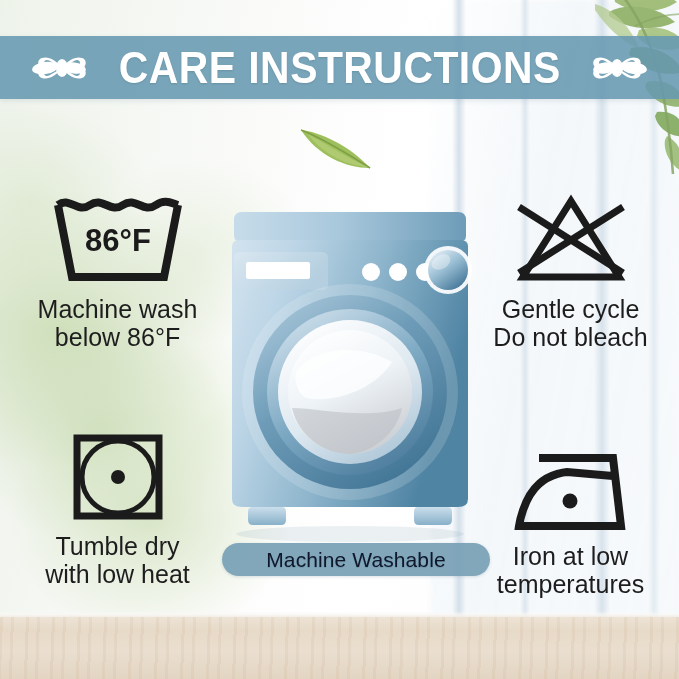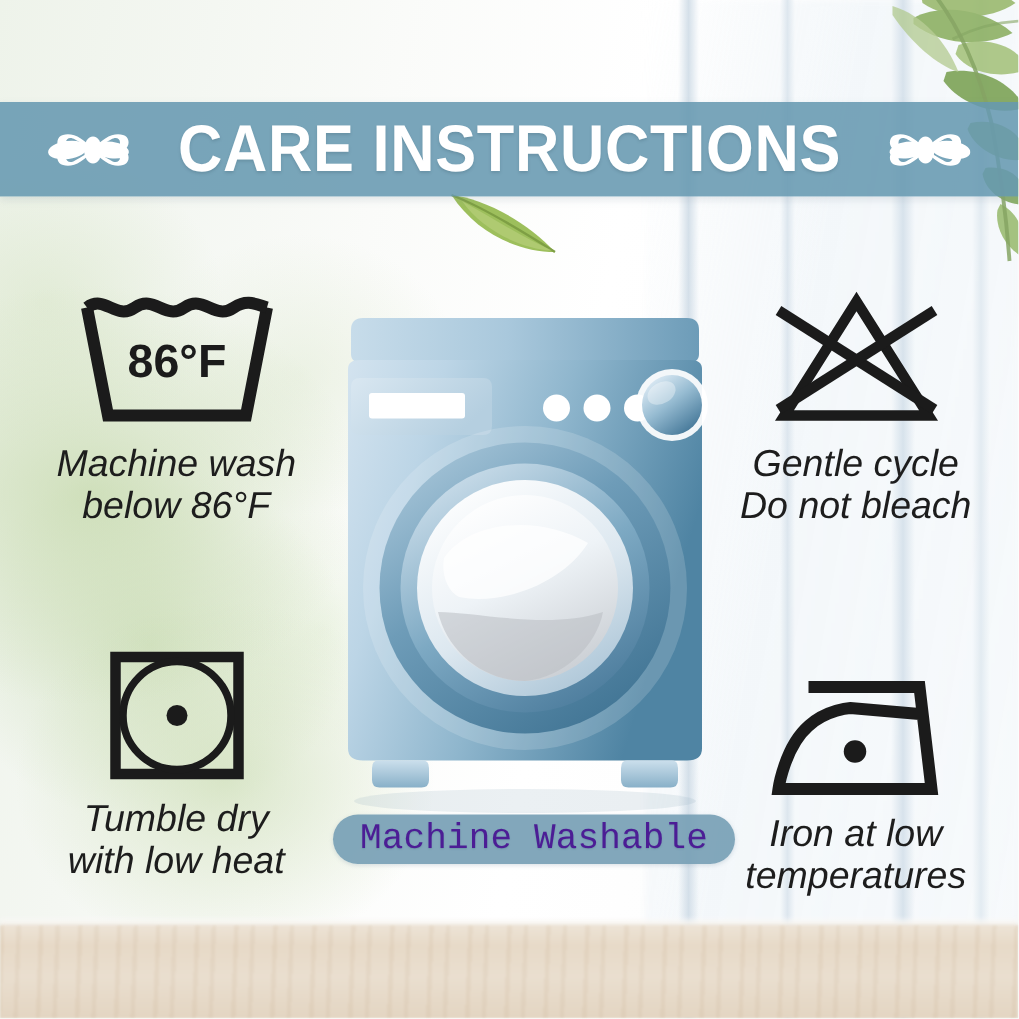--- a/index.html
+++ b/index.html
@@ -58,21 +58,20 @@
   
   .leaf-sprig{position:absolute;right:-6px;top:-14px;width:150px;height:200px;}
   .float-leaf{position:absolute;left:298px;top:122px;width:76px;height:50px;}
 
   
   .banner{
     position:absolute;left:0;top:36px;width:679px;height:63px;
     background:rgba(103,152,176,.88);
     display:flex;align-items:center;justify-content:center;
     box-shadow:0 2px 5px rgba(120,140,155,.18);
-    margin-top:32px;
   }
   .banner-title{
     color:#ffffff;
     font-size:44px;
     font-weight:bold;
     letter-spacing:.5px;
     line-height:1;
     transform:scaleX(.93);
     white-space:nowrap;
     text-shadow:0 1px 2px rgba(60,90,108,.25);
@@ -82,44 +81,42 @@
 
   
   .care-item{position:absolute;text-align:center;}
   .care-icon{display:block;margin:0 auto;}
   .care-label{
     font-size:25px;
     line-height:1.12;
     color:#1d1d1d;
     margin-top:8px;
     white-space:pre-line;
-    font-style:italic;
   }
 
   #item-wash   {left:10px; top:193px; width:215px;}
   #item-bleach {left:468px;top:193px; width:205px;}
   #item-dry    {left:10px; top:430px; width:215px;}
   #item-iron   {left:468px;top:446px; width:205px;text-align:center;}
 
   
   .machine{position:absolute;left:226px;top:212px;width:248px;height:330px;}
 
   
   .badge{
     position:absolute;left:222px;top:543px;width:268px;height:33px;
     background:rgba(119,160,181,.92);
     border-radius:17px;
     display:flex;align-items:center;justify-content:center;
     box-shadow:0 1px 3px rgba(110,140,158,.25);
   }
   .badge-text{
-    color:#4c1d95;font-size:24px;line-height:1;
+    color:#0f172a;font-size:21px;line-height:1;
     letter-spacing:.1px;white-space:nowrap;
     text-shadow:0 1px 1px rgba(70,110,132,.3);
-    font-family:Liberation Mono, monospace;
   }
 </style>
 </head>
 <body>
 
 <div id="stage">
 
   <div class="bg-layer bg-base"></div>
   <div class="bg-rightwash"></div>
   <div class="pane pane-a"></div>

